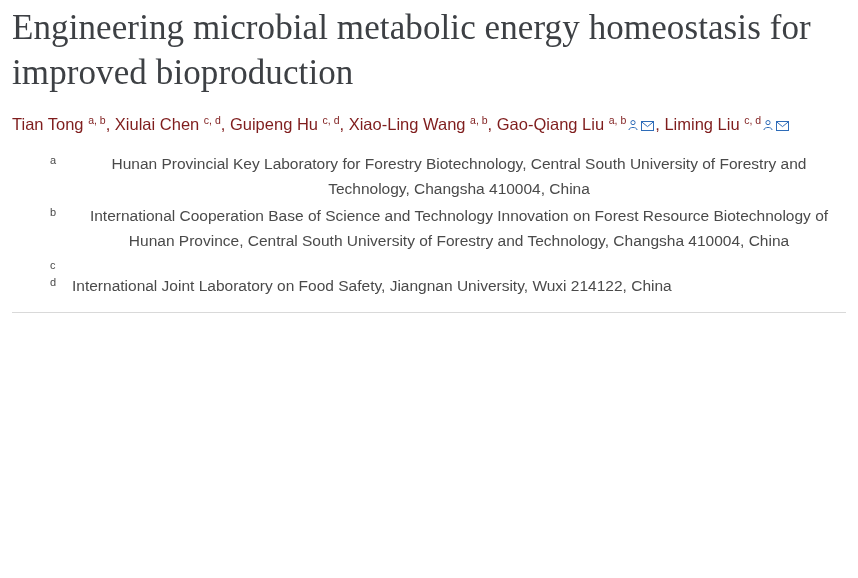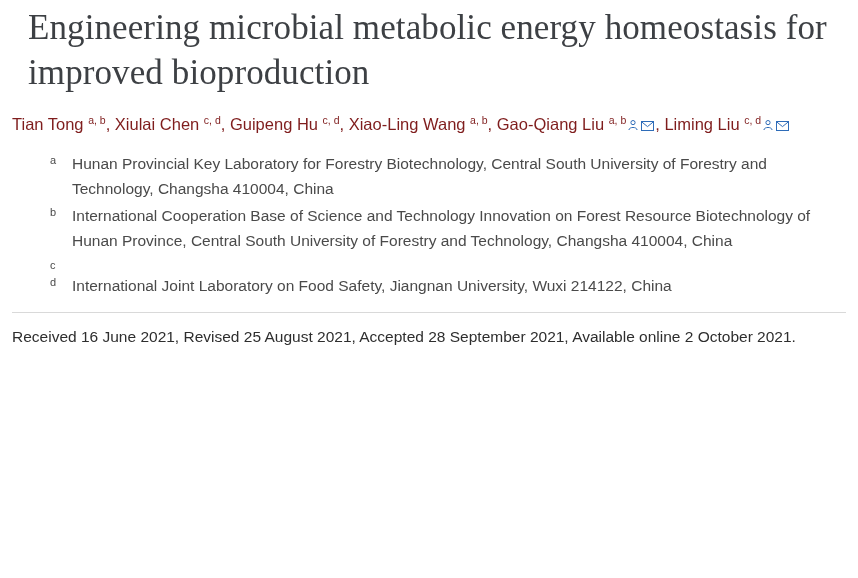--- a/index.html
+++ b/index.html
@@ -18,21 +18,21 @@
     padding: 6px 12px 0 12px;
     box-sizing: border-box;
     width: 858px;
   }
   .title {
     font-family: "Liberation Serif", serif;
     font-size: 35px;
     line-height: 1.28;
     color: #3d4044;
     font-weight: normal;
-    margin: 0 0 16px 16px;
+    margin: 0 0 16px 0;
     letter-spacing: 0.1px;
   }
   .authors {
     font-size: 16.5px;
     line-height: 1.55;
     color: #7f1d1d;
     margin: 0 0 14px 0;
     max-width: 845px;
   }
   .authors .au {
@@ -64,20 +64,21 @@
     font-size: 11px;
     color: #4a4a4a;
     padding-top: 3px;
     font-family: "Liberation Sans", sans-serif;
   }
   .aff-text {
     font-size: 15.5px;
     line-height: 1.62;
     color: #4a4a4a;
     max-width: 775px;
+    text-align: center;
   }
   .divider {
     border: none;
     border-top: 1px solid #d9d9d9;
     margin: 14px 0 12px 0;
   }
   .history {
     font-size: 15.5px;
     line-height: 1.6;
     color: #2e2e2e;
@@ -118,15 +119,14 @@
         <div class="aff-label">c</div>
       </div>
       <div class="aff-row">
         <div class="aff-label">d</div>
         <div class="aff-text">International Joint Laboratory on Food Safety, Jiangnan University, Wuxi 214122, China</div>
       </div>
     </div>
 
   <hr class="divider">
 
-  <div class="history">Received 16 June 2021, Revised 25 August 2021, Accepted 28 September 2021, Available online 2 October 2021.</div>
 
 </div>
 
 </body></html>

